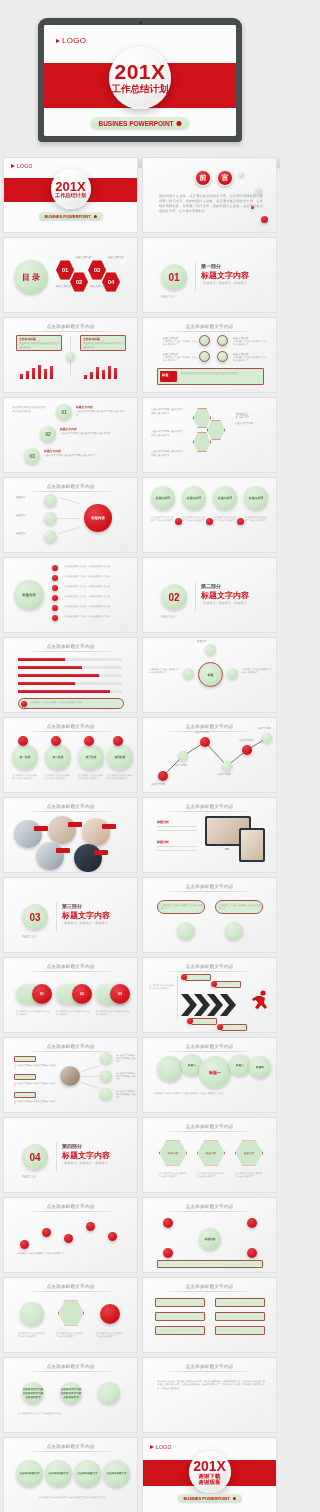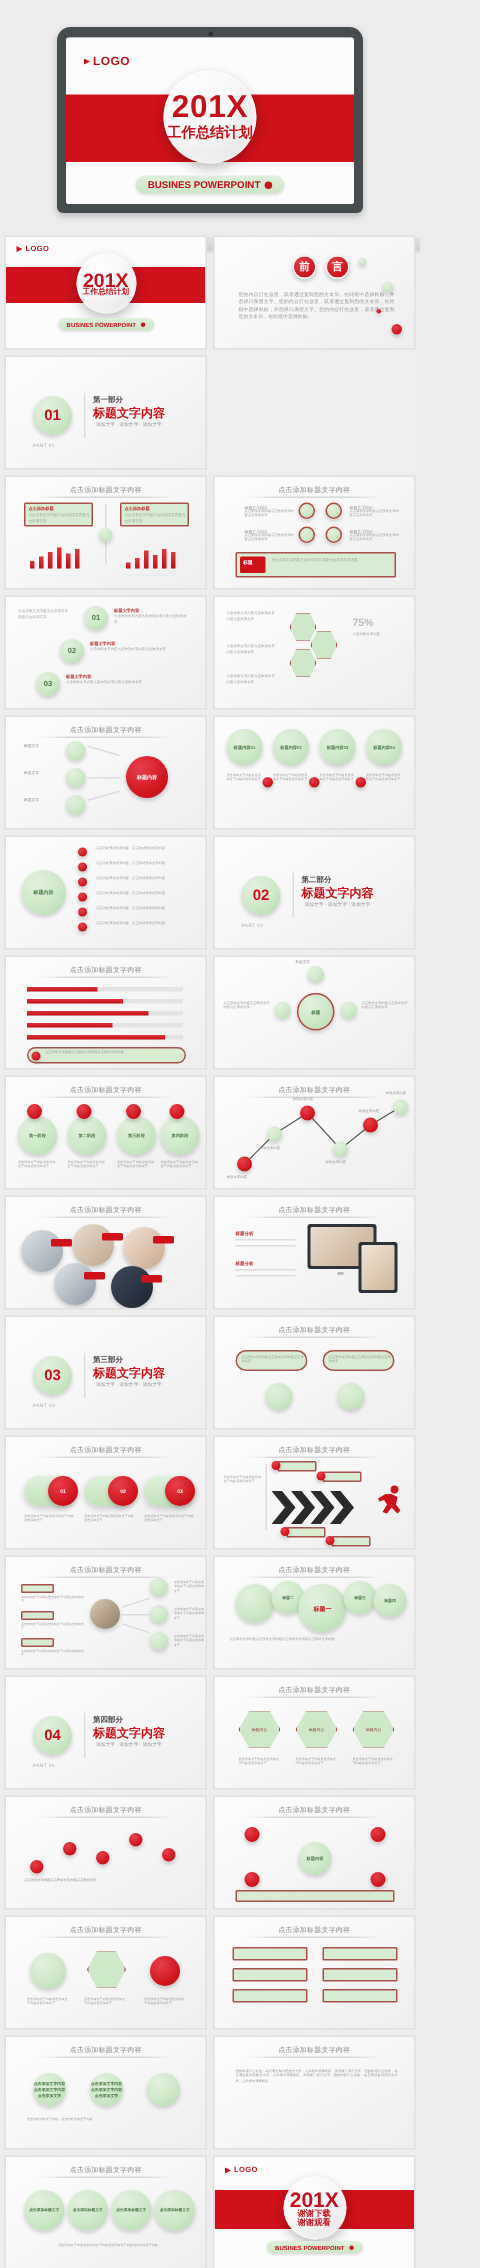--- a/index.html
+++ b/index.html
@@ -26,21 +26,21 @@
   .base { position: absolute; left: 6px; top: 140px; width: 268px; height: 9px;
           background: linear-gradient(#e4e4e4,#cfcfcf); border-radius: 0 0 5px 5px;
           box-shadow: 0 1px 2px rgba(0,0,0,.12); }
   .base::after { content:""; position:absolute; left:50%; top:1px; margin-left:-16px;
                  width:32px; height:2px; background:#bdbdbd; border-radius:2px; }
 
   
   .ts { position: relative; width: 100%; height: 100%; background: #fcfcfc; overflow: hidden; }
   .ts .band { position: absolute; left: 0; right: 0; background: #cf1119; }
   .ts .logo { position: absolute; display: flex; align-items: center; gap: 2px;
-              color: #c01018; font-weight: bold; letter-spacing: .3px; }
+              color: #c01018; font-weight: normal; letter-spacing: .3px; }
   .ts .logo .tri { width: 0; height: 0; border-left: 4px solid #cf1119;
                    border-top: 2.5px solid transparent; border-bottom: 2.5px solid transparent; }
   .ts .orb {
     position: absolute; left: 50%; border-radius: 50%;
     background: radial-gradient(circle at 34% 28%, #ffffff 0%, #f7f7f7 45%, #e6e6e6 78%, #d8d8d8 100%);
     box-shadow: 0 3px 8px rgba(0,0,0,.25), inset 0 0 6px rgba(255,255,255,.9);
     display: flex; flex-direction: column; align-items: center; justify-content: center;
   }
   .ts .y { color: #c8101a; font-weight: bold; line-height: 1; }
   .ts .sub { color: #c8101a; font-weight: bold; line-height: 1.15; }
@@ -186,20 +186,31 @@
         <div class="rc" style="left:74px;top:12px;width:16px;height:16px;font-size:7px;border:1.2px solid #eee;">言</div>
         <div class="tx" style="left:16px;top:36px;width:104px;text-align:justify;">您的内容打在这里，或者通过复制您的文本后，在此框中选择粘贴，并选择只保留文字。您的内容打在这里，或者通过复制您的文本后，在此框中选择粘贴，并选择只保留文字。您的内容打在这里，或者通过复制您的文本后，在此框中选择粘贴。</div>
         <div class="rc" style="left:118px;top:58px;width:7px;height:7px;"></div>
         <div class="rc" style="left:108px;top:48px;width:3px;height:3px;"></div>
         <div class="gc" style="left:96px;top:14px;width:5px;height:5px;"></div>
         <div class="gc" style="left:112px;top:30px;width:7px;height:7px;"></div>
       </div>
     </div>
 
     <div class="row">
+      <div class="slide">
+        <div class="gc" style="left:10px;top:22px;width:34px;height:34px;font-size:8px;color:#c8101a;">目 录</div>
+        <div class="hexr" style="left:52px;top:22px;width:18px;height:20px;font-size:6px;">01</div>
+        <div class="hexr" style="left:66px;top:34px;width:18px;height:20px;font-size:6px;">02</div>
+        <div class="hexr" style="left:84px;top:22px;width:18px;height:20px;font-size:6px;">03</div>
+        <div class="hexr" style="left:98px;top:34px;width:18px;height:20px;font-size:6px;">04</div>
+        <div class="lbl" style="left:72px;top:17px;font-size:2.6px;">标题文字内容</div>
+        <div class="lbl" style="left:52px;top:46px;font-size:2.6px;">标题文字内容</div>
+        <div class="lbl" style="left:104px;top:17px;font-size:2.6px;">标题文字内容</div>
+        <div class="lbl" style="left:86px;top:46px;font-size:2.6px;">标题文字内容</div>
+      </div>
 
       <div class="slide chap">
         <div class="gc num">01</div>
         <div class="vl"></div>
         <div class="p1">第一部分</div>
         <div class="p2">标题文字内容</div>
         <div class="p3">· 添加文字  · 添加文字  · 添加文字</div>
         <div class="pt">PART 01</div>
       </div>
     </div>

